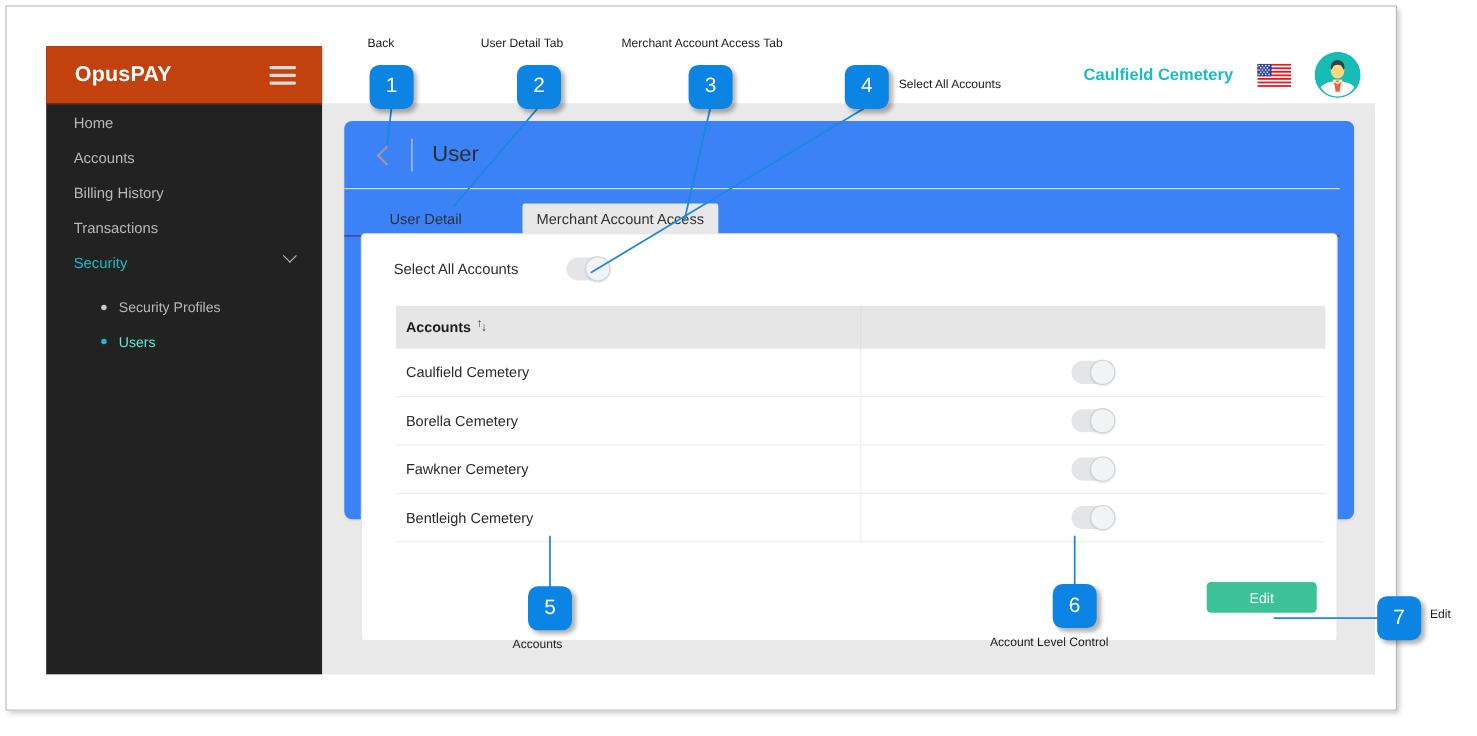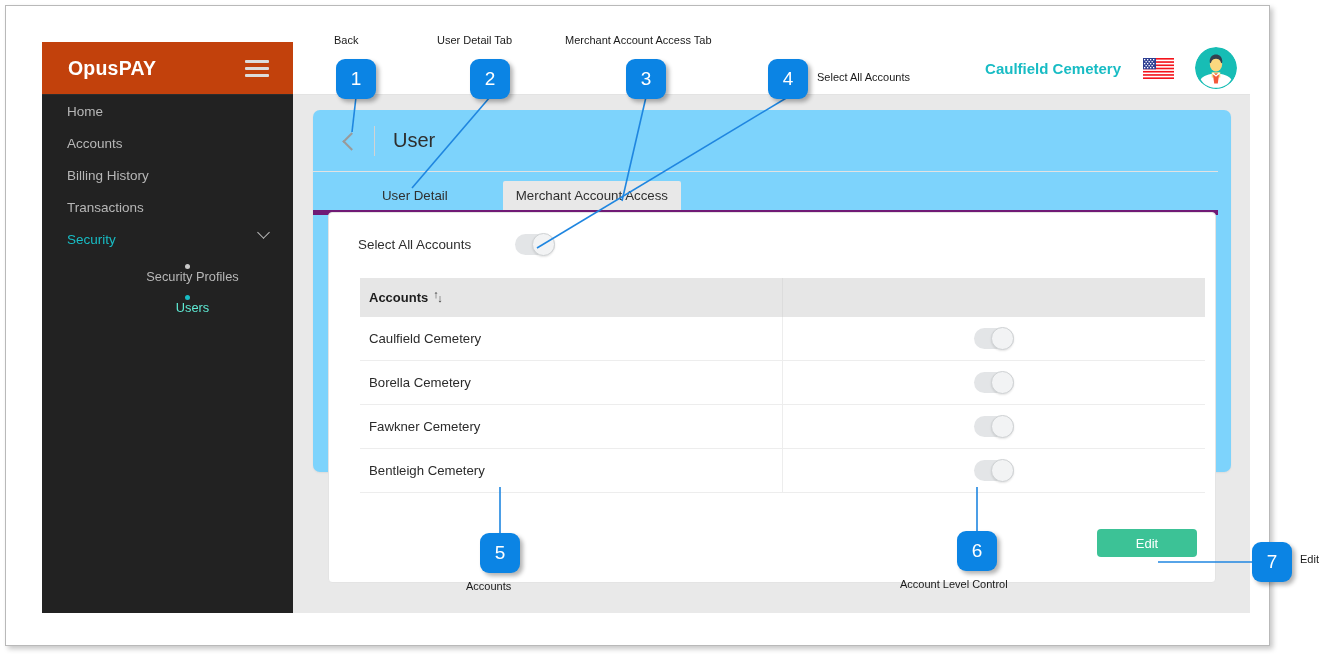--- a/index.html
+++ b/index.html
@@ -54,21 +54,21 @@
     cursor: pointer; justify-content: space-between;
   }
   .nav-item.active { color: #18bcc4; }
   .chev-down {
     width: 9px; height: 9px; border-right: 1.6px solid #bdbdbd;
     border-bottom: 1.6px solid #bdbdbd; transform: rotate(45deg);
     margin-top: -4px; margin-right: 3px;
   }
   .nav-sub {
     height: 31px; display: flex; align-items: center;
-    padding-left: 50px; color: #b7b7b7; font-size: 12.8px; cursor: pointer; flex-direction: column;
+    padding-left: 50px; color: #b7b7b7; font-size: 12.8px; cursor: pointer;
   }
   .nav-sub.active { color: #5eead4; }
   .nav-sub .dot {
     width: 5px; height: 5px; border-radius: 50%;
     background: #c9c9c9; margin-right: 11px; flex: 0 0 auto;
   }
   .nav-sub.active .dot { background: #18bcc4; }
 
   
   .topbar {
@@ -89,21 +89,21 @@
   
   .content {
     position: absolute; left: 251px; top: 53px;
     width: 957px; height: 518px;
     background: #e9e9e9;
     padding: 15px 19px 0 20px;
   }
 
   .page-card {
     position: relative;
-    background: #7dd3fc; border-radius: 7px;
+    background: #3b82f6; border-radius: 7px;
     width: 918px; height: 362px;
     box-shadow: 0 1px 2px rgba(0,0,0,.06);
   }
 
   .page-head {
     height: 62px; display: flex; align-items: center;
     padding-left: 27px;
     border-bottom: 1px solid #e2e2e2;
     margin: 0 13px 0 0;
   }
@@ -116,21 +116,21 @@
     width: 11px; height: 11px;
     border-left: 2px solid #9a9a9a; border-bottom: 2px solid #9a9a9a;
     transform: rotate(45deg);
   }
   .head-divider { width: 1px; height: 30px; background: #d3d3d3; margin-right: 18px; }
   .page-title { font-size: 20px; color: #2e2e2e; }
 
   
   .tabs {
     display: flex; align-items: flex-end; height: 43px;
-    padding-left: 56px; border-bottom: 5px solid #701a75;
+    padding-left: 28px; border-bottom: 1px solid #701a75;
     margin-right: 13px;
   }
   .tab {
     font-size: 13.3px; color: #303030;
     padding: 7px 13px 7px 13px; cursor: pointer;
     background: transparent; border-radius: 2px 2px 0 0;
     white-space: nowrap;
   }
   .tab.active { background: #e8e8e8; }
   .tab-spacer { width: 42px; }

